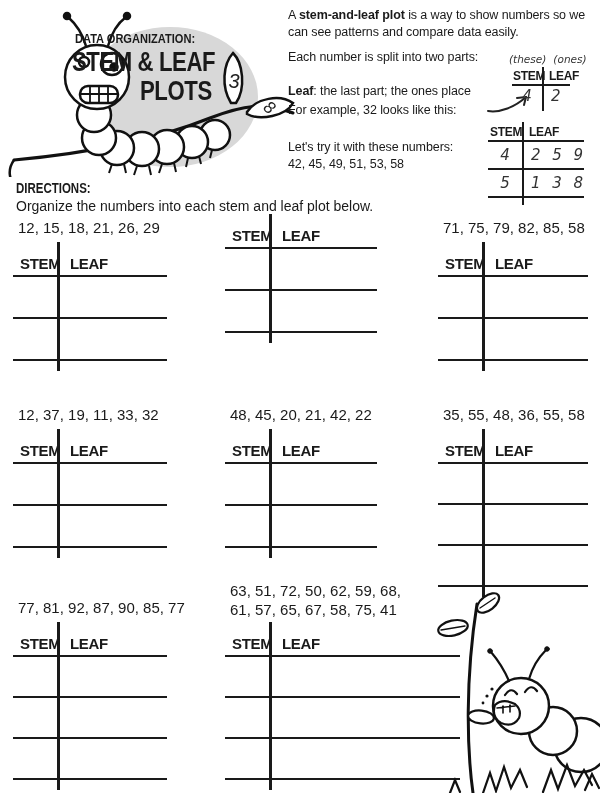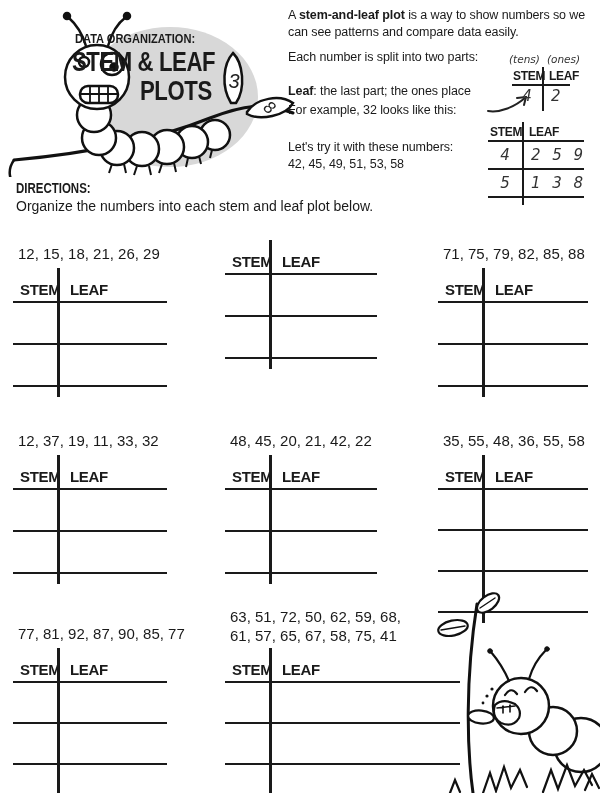--- a/index.html
+++ b/index.html
@@ -15,21 +15,21 @@
   .kicker { font-size:13.5px; }
   .title  { font-size:27px; letter-spacing:-0.5px; }
 
   
   .body-txt { font-size:12.5px; white-space:nowrap; letter-spacing:-0.1px; }
   .body-txt b { letter-spacing:-0.1px; }
 
   .hand { font-style:italic; font-family:"DejaVu Sans", sans-serif; color:#333; }
 
   
-  .plot { position:absolute;margin-top:26px; }
+  .plot { position:absolute; }
   .nums { font-size:15px; white-space:nowrap; padding-left:5px; height:28px; box-sizing:border-box; }
   .nums-multi { font-size:15px; white-space:nowrap; padding-left:5px; height:46px; line-height:19px; box-sizing:border-box; }
   .slt { position:relative; }
   .slt-head { display:flex; height:25px; align-items:flex-end; padding-bottom:3px; box-sizing:content-box;
               border-bottom:2.5px solid #1a1a1a; font-weight:bold; font-size:15px; letter-spacing:-0.3px; }
   .slt-stem { width:44px; padding-left:7px; box-sizing:border-box; }
   .slt-leaf { padding-left:13px; }
   .slt-row  { height:40px; border-bottom:2.5px solid #1a1a1a; }
   .rows3 .slt-row { height:39px; }
   .slt-vline { position:absolute; left:44px; top:-5px; bottom:-10px; width:2.5px; background:#1a1a1a; }
@@ -114,21 +114,21 @@
   <svg class="abs" style="left:486px;top:92px" width="46" height="22" viewBox="0 0 46 22">
     <path d="M2,19 C14,21 29,15 40,5" fill="none" stroke="#222" stroke-width="2" stroke-linecap="round"></path>
     <path d="M40,5 L31,6 M40,5 L38,13" fill="none" stroke="#222" stroke-width="2" stroke-linecap="round"></path>
   </svg>
 
   <div class="abs body-txt" style="left:288px;top:140px">Let's try it with these numbers:</div>
   <div class="abs body-txt" style="left:288px;top:157px">42, 45, 49, 51, 53, 58</div>
 
   <div class="mini mini1" style="left:512px;top:53px;width:58px">
     <div class="mini-paren hand">
-      <span>(tens)</span>
+      <span>(these)</span>
       <span>(ones)</span>
     </div>
     <div class="mini-head">
       <span class="mini-stem-h">STEM</span>
       <span class="mini-leaf-h">LEAF</span>
     </div>
     <div class="mini-row hand">
       <span class="mini-stem-v">4</span>
       <span class="mini-leaf-v">2</span>
     </div>
@@ -177,21 +177,21 @@
       </div>
       <div>
           <div class="slt-row"></div>
           <div class="slt-row"></div>
         </div>
       <div class="slt-vline"></div>
     </div>
   </div>
 
   <div class="plot" style="left:438px;top:219px;width:150px">
-    <div class="nums">71, 75, 79, 82, 85, 88</div>
+    <div class="nums">71, 75, 79, 82, 85, 58</div>
     <div class="slt">
       <div class="slt-head">
         <span class="slt-stem">STEM</span>
         <span class="slt-leaf">LEAF</span>
       </div>
       <div>
           <div class="slt-row"></div>
           <div class="slt-row"></div>
         </div>
       <div class="slt-vline"></div>

